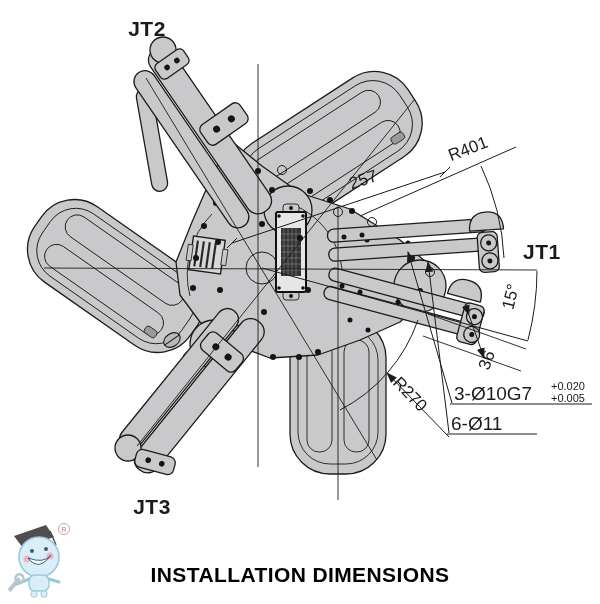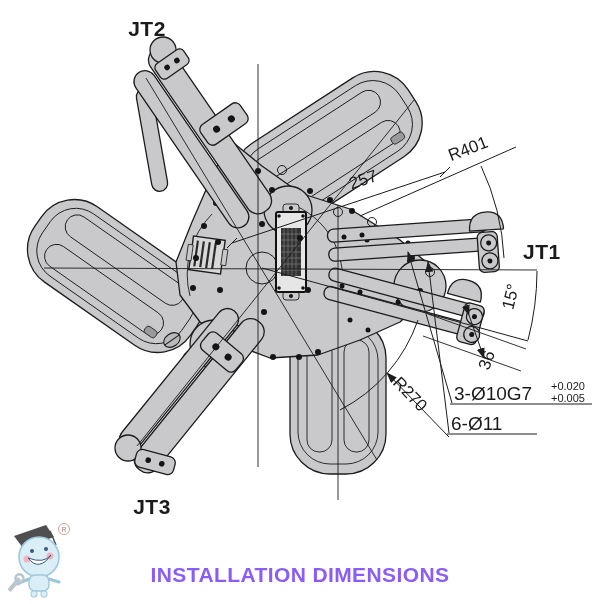--- a/index.html
+++ b/index.html
@@ -11,21 +11,21 @@
   .dim-label{font-size:17px;}
   .callout{font-size:19px;}
   .tol{font-size:11px;}
   .outline{fill:#c9c9cb;stroke:#1c1c1c;stroke-width:1.3;stroke-linejoin:round;}
   .inner{fill:none;stroke:#1c1c1c;stroke-width:.9;}
   .thin{stroke:#1c1c1c;stroke-width:.9;fill:none;}
   .dim{stroke:#1c1c1c;stroke-width:1;fill:none;}
   .dot{fill:#141414;stroke:none;}
   .hole{fill:none;stroke:#1c1c1c;stroke-width:1;}
   .title{position:absolute;left:0;right:0;top:563px;text-align:center;
-         font-size:21px;font-weight:700;color:#8b5cf6;letter-spacing:.4px;}
+         font-size:21px;font-weight:700;color:#000000;letter-spacing:.4px;}
   .wm{position:absolute;left:0;top:518px;width:150px;height:86px;color:#bdbdbd;}
 </style>
 </head>
 <body>
 
 <div class="page">
 
   <svg width="600" height="560" viewBox="0 0 600 560">
     <defs>
       <marker id="ah" markerWidth="11" markerHeight="8" refX="10" refY="4" orient="auto" markerUnits="userSpaceOnUse">

